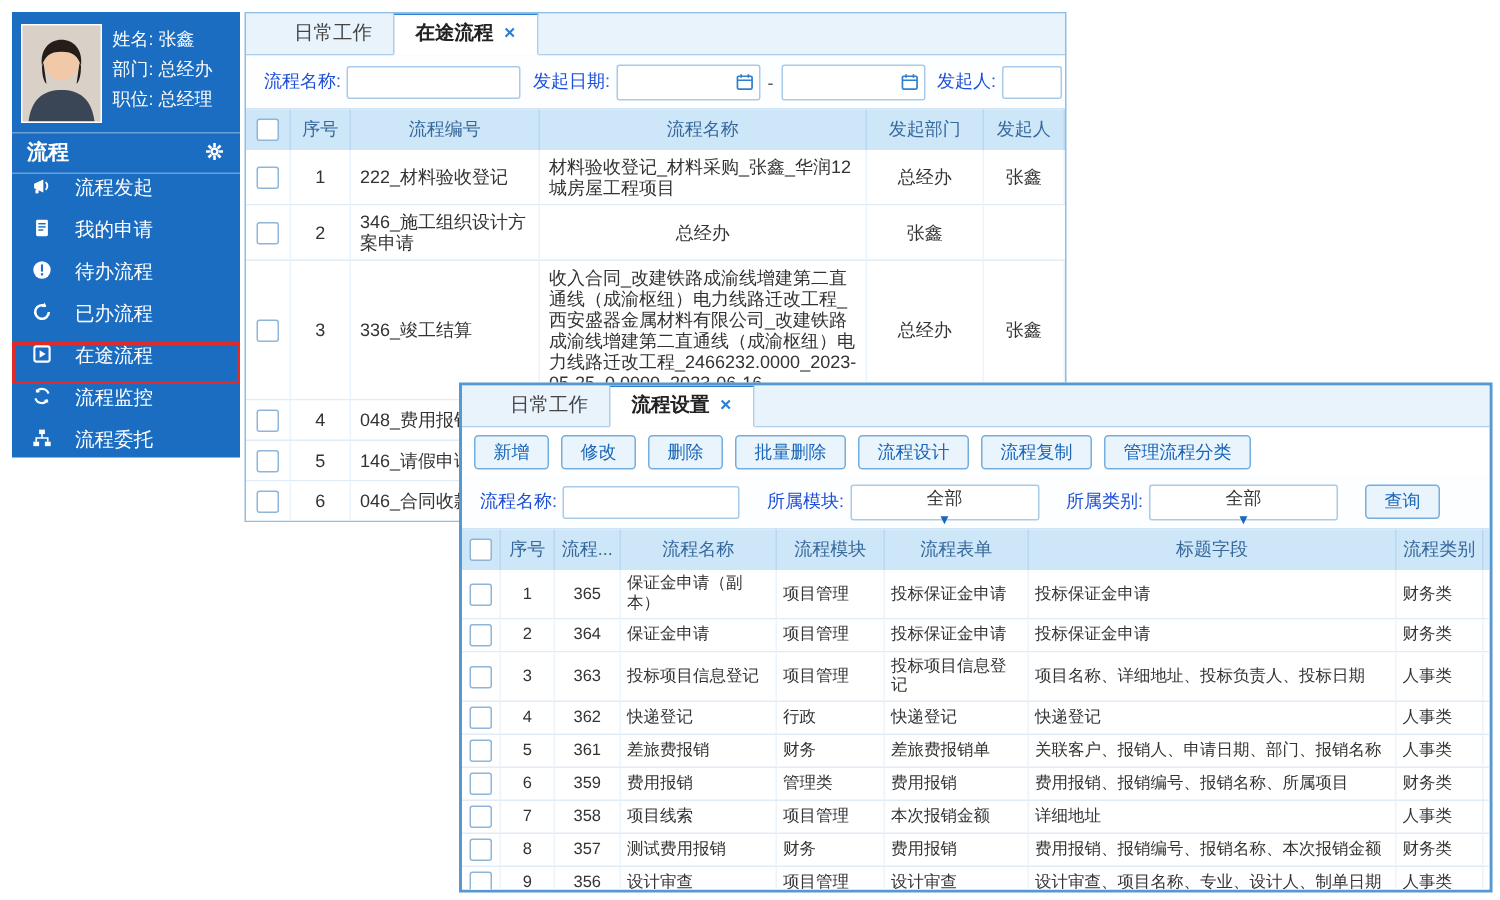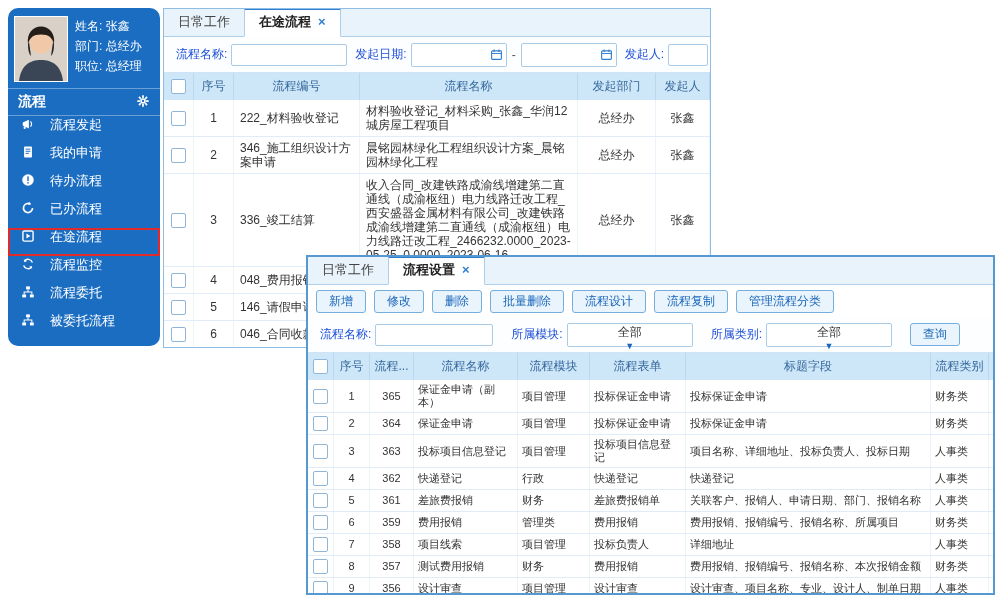--- a/index.html
+++ b/index.html
@@ -1,38 +1,38 @@
 <!DOCTYPE html>
 <html><head>
 <meta charset="utf-8">
 <style>
   html,body{margin:0;padding:0;background:#fff;}
   .stage{position:relative;width:1000px;height:600px;background:#fff;overflow:hidden;
          font-family:"Liberation Sans","DejaVu Sans",sans-serif;font-size:12px;color:#333;}
 
   
-  .sidebar{position:absolute;left:8px;top:8px;width:152px;height:338px;background:#1b6dc1;z-index:1;border-radius:10px;}
+  .sidebar{position:absolute;left:8px;top:8px;width:152px;height:297px;background:#1b6dc1;z-index:1;}
   .profile{display:flex;padding:8px 6px 6px 6px;border-bottom:1px solid rgba(255,255,255,.35);}
   .avatar{width:52px;height:64px;background:#d8cfc6;border:1px solid #fff;flex:0 0 auto;overflow:hidden;}
   .pinfo{margin-left:7px;color:#fff;font-size:12px;line-height:20px;white-space:nowrap;}
   .section{height:26px;display:flex;align-items:center;justify-content:space-between;
            padding:0 10px;color:#fff;font-weight:bold;font-size:14px;
            border-bottom:1px solid rgba(255,255,255,.35);}
   .menu{display:block;}
   .mi{height:28px;display:flex;gap:14px;padding:0 0 0 12px;
       color:#fff;font-size:13px;cursor:pointer;}
   .mi .ico{width:16px;height:16px;display:inline-flex;align-items:center;justify-content:center;flex:0 0 auto;}
   .mi.current{box-shadow:inset 0 0 0 2px #e12b2b;}
 
   
   .win{position:absolute;background:#fff;overflow:hidden;}
   .win1{left:163px;top:8px;width:546px;height:338px;border:1px solid #8ebde6;z-index:2;}
   .win2{left:306px;top:255px;width:685px;height:336px;border:2px solid #5598d2;z-index:3;}
 
-  .tabs{height:27px;background:#e9f3fb;display:flex;align-items:flex-end;padding-left:0;
+  .tabs{height:27px;background:#e9f3fb;display:flex;align-items:flex-end;padding-left:18px;
         border-bottom:1px solid #aecfec;}
   .tab{padding:4px 14px 5px 14px;font-size:13px;color:#444;cursor:pointer;}
   .tab.active{background:#fff;border:1px solid #aecfec;border-bottom:1px solid #fff;
               border-top:2px solid #2f7fd1;margin-bottom:-1px;color:#222;font-weight:bold;
               display:flex;align-items:center;gap:7px;padding-top:3px;}
   .tab .x{color:#2f7fd1;font-weight:bold;font-size:13px;line-height:10px;cursor:pointer;}
 
   .fbar{height:35px;display:flex;align-items:center;gap:4px;padding:0 8px;
         background:#fdfeff;border-bottom:1px solid #cfe3f4;white-space:nowrap;}
   .fbar label{font-size:12px;color:#1d4ed8;margin-left:4px;}
@@ -247,21 +247,20 @@
       <span>材料验收登记_材料采购_张鑫_华润12城房屋工程项目</span>
       <span class="ctr">总经办</span>
       <span class="ctr">张鑫</span>
     </div>
     <div class="trow g1">
       <span class="ctr">
           <span class="cb"></span>
         </span>
       <span class="ctr">2</span>
       <span>346_施工组织设计方案申请</span>
-      <span>晨铭园林绿化工程组织设计方案_晨铭园林绿化工程</span>
       <span class="ctr">总经办</span>
       <span class="ctr">张鑫</span>
     </div>
     <div class="trow g1">
       <span class="ctr">
           <span class="cb"></span>
         </span>
       <span class="ctr">3</span>
       <span>336_竣工结算</span>
       <span>收入合同_改建铁路成渝线增建第二直通线（成渝枢纽）电力线路迁改工程_西安盛器金属材料有限公司_改建铁路成渝线增建第二直通线（成渝枢纽）电力线路迁改工程_2466232.0000_2023-05-25_0.0000_2023-06-16</span>
@@ -423,21 +422,21 @@
       <span>财务类</span>
     </div>
     <div class="trow g2">
       <span class="ctr">
           <span class="cb"></span>
         </span>
       <span class="ctr">7</span>
       <span class="ctr">358</span>
       <span>项目线索</span>
       <span>项目管理</span>
-      <span>投标负责人</span>
+      <span>本次报销金额</span>
       <span>详细地址</span>
       <span>人事类</span>
     </div>
     <div class="trow g2">
       <span class="ctr">
           <span class="cb"></span>
         </span>
       <span class="ctr">8</span>
       <span class="ctr">357</span>
       <span>测试费用报销</span>

